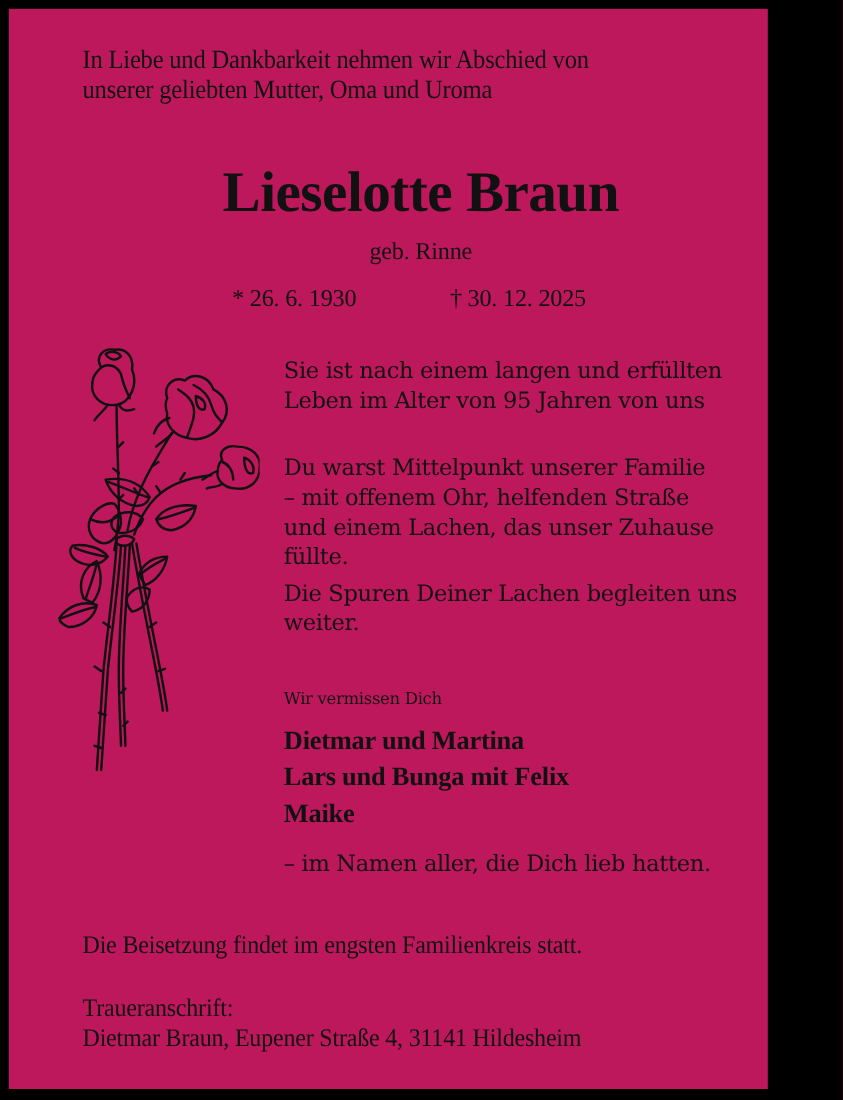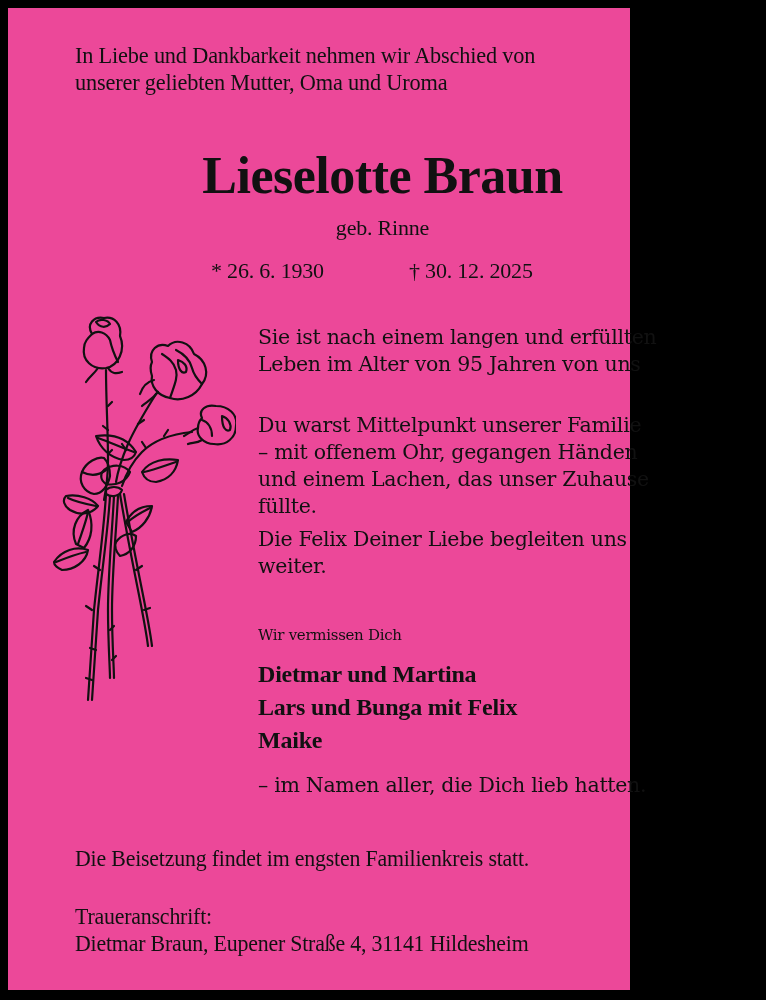--- a/index.html
+++ b/index.html
@@ -12,23 +12,23 @@
       height: 1000px;
       position: relative;
       overflow: hidden;
       font-family: "DejaVu Serif", "Liberation Serif", serif;
       color: #111111;
     }
     .card {
       position: absolute;
       left: 8px;
       top: 8px;
-      width: 622px;
+      width: 690px;
       height: 982px;
-      background: #ec4899;
+      background: #be185d;
     }
     .t {
       position: absolute;
       white-space: nowrap;
       font-size: 21px;
       line-height: 27px;
       letter-spacing: -0.2px;
     }
     .intro { left: 67px; top: 34px; font-family: "Liberation Serif", serif; font-size: 24px; line-height: 27px; transform: scaleX(0.93); transform-origin: left top; }
     .name {
@@ -152,27 +152,27 @@
     <path d="M46 300 L40 296 M50 340 L44 338 M46 370 L40 368 M64 320 L68 316 M66 350 L70 346 M90 260 L96 256 M98 300 L104 298 M54 260 L48 256"></path>
   </svg>
 
   <div class="t body-text p1">
     <span class="p-line">Sie ist nach einem langen und erfüllten</span>
     <span class="p-line">Leben im Alter von 95 Jahren von uns</span>
   </div>
 
   <div class="t body-text p2">
     <span class="p-line">Du warst Mittelpunkt unserer Familie</span>
-    <span class="p-line">– mit offenem Ohr, gegangen Händen</span>
+    <span class="p-line">– mit offenem Ohr, helfenden Straße</span>
     <span class="p-line">und einem Lachen, das unser Zuhause</span>
     <span class="p-line">füllte.</span>
   </div>
 
   <div class="t body-text p3">
-    <span class="p-line">Die Felix Deiner Liebe begleiten uns</span>
+    <span class="p-line">Die Spuren Deiner Lachen begleiten uns</span>
     <span class="p-line">weiter.</span>
   </div>
 
   <div class="t miss">Wir vermissen Dich</div>
 
   <div class="t names">
     <div>Dietmar und Martina</div>
     <div>Lars und Bunga mit Felix</div>
     <div>Maike</div>
   </div>

